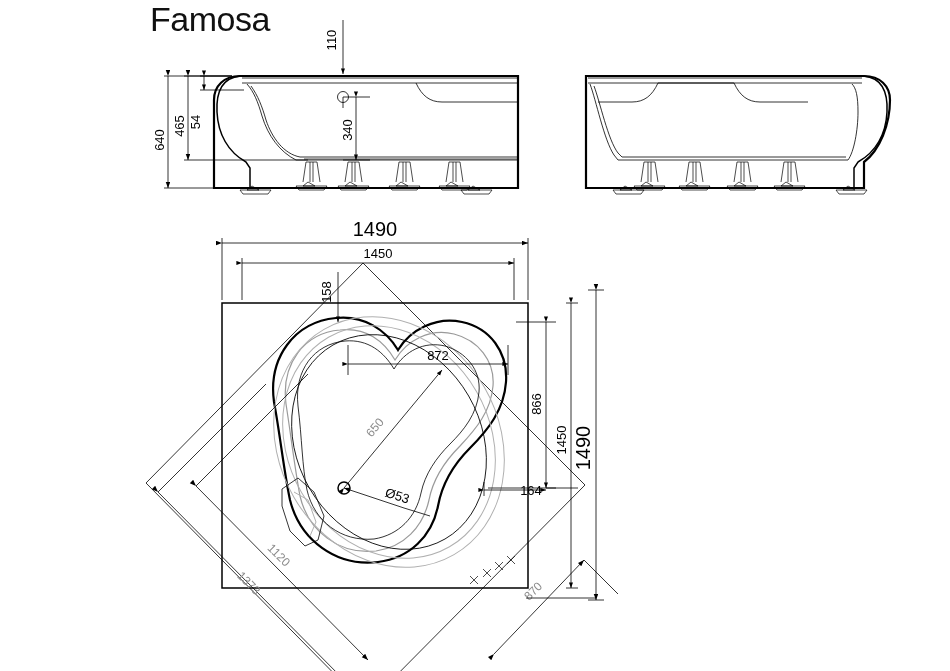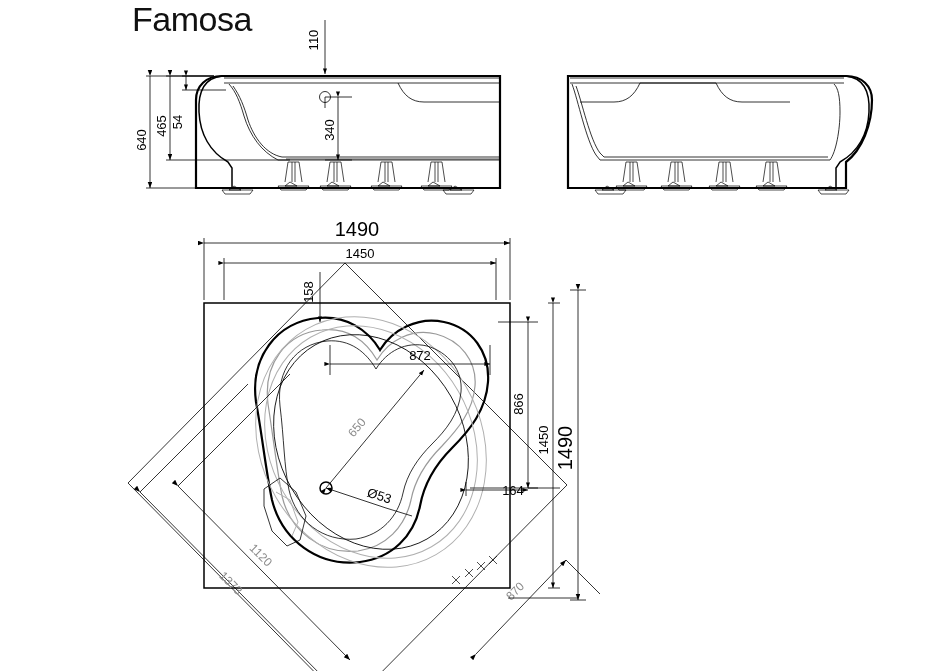--- a/index.html
+++ b/index.html
@@ -1,18 +1,18 @@
 <!DOCTYPE html>
 <html><head>
 <meta charset="utf-8">
 <style>
   html,body{margin:0;padding:0;background:#ffffff;}
   body{width:950px;height:671px;overflow:hidden;
        font-family:"Liberation Sans","DejaVu Sans",sans-serif;color:#000;}
-  #sheet{position:relative;width:892px;height:671px;background:#fff;}
+  #sheet{position:relative;width:892px;height:671px;background:#fff;margin-left:18px;}
   #title{position:absolute;left:132px;top:2px;font-size:34px;letter-spacing:-0.5px;
          font-weight:400;line-height:1;color:#111;}
   svg{position:absolute;left:0;top:0;width:950px;height:671px;display:block;}
   .thin{fill:none;stroke:#000;stroke-width:0.8;}
   .hair{fill:none;stroke:#000;stroke-width:0.7;}
   .thick{fill:none;stroke:#000;stroke-width:2.2;}
   .med{fill:none;stroke:#000;stroke-width:1.5;}
   .gray{fill:none;stroke:#9a9a9a;stroke-width:1.2;}
   .gray2{fill:none;stroke:#b0b0b0;stroke-width:1;}
   .dim{fill:none;stroke:#000;stroke-width:0.8;}

